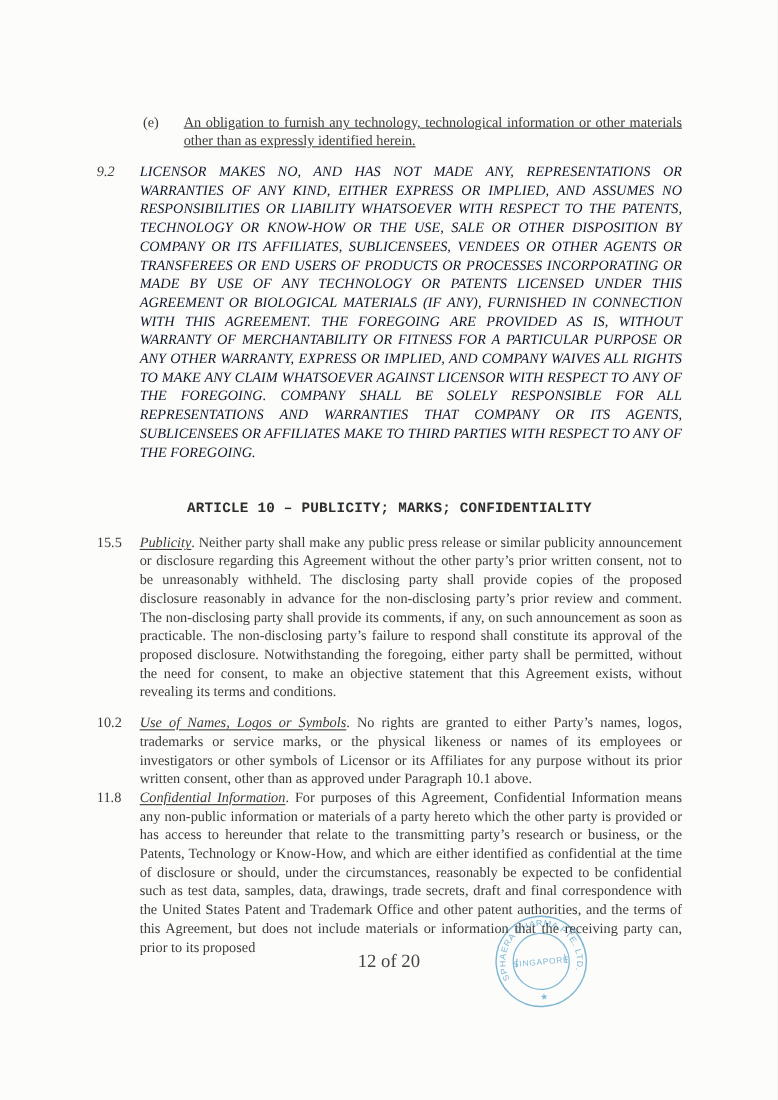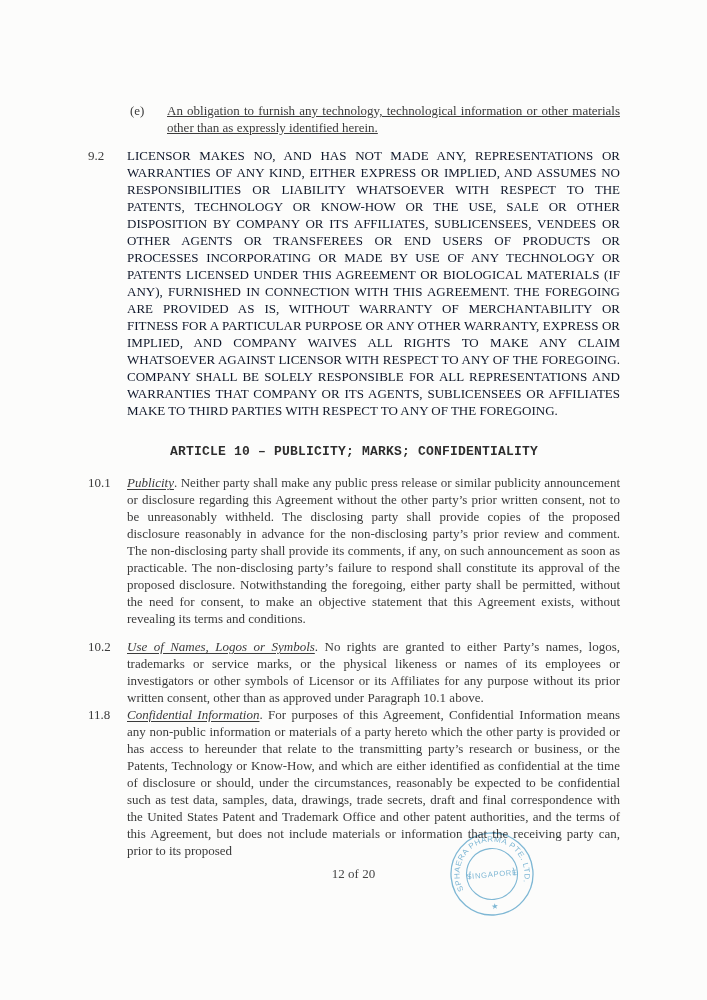--- a/index.html
+++ b/index.html
@@ -34,41 +34,41 @@
   }
   .caps-body { color: #0f172a; }
   .sub-item {
     display: grid;
     grid-template-columns: 37px 1fr;
     margin-left: 42px;
     margin-bottom: 11px;
   }
   .sub-marker { text-align: left; }
   .sub-body { text-align: justify; text-decoration: underline; }
-  .m-sec92   { margin-bottom: 24px; }
+  .m-sec92   { margin-bottom: 34px; font-style: italic; }
   .article-heading {
     margin: 0 0 14px 0;
     text-align: center;
     font-weight: bold;
     font-size: 13px;
     line-height: 17px;
     color: #2e2e2e;
     letter-spacing: 0.2px;
     font-family: Liberation Mono, monospace;
   }
   .m-sec101  { margin-bottom: 11px; }
   .m-sec102  { margin-bottom: 0; }
   .u { text-decoration: underline; text-underline-offset: 2px; font-style: italic; }
   .footer {
     position: absolute;
     left: 0;
     top: 865px;
     width: 707px;
     text-align: center;
-    font-size: 13px;
+    font-size: 17px;
     color: #444;
   }
   .stamp {
     position: absolute;
     left: 437px;
     top: 819px;
     width: 110px;
     height: 110px;
     mix-blend-mode: multiply;
     opacity: 0.9;
@@ -89,21 +89,21 @@
     </div>
 
     <div class="section m-sec92">
       <div class="sec-num">9.2</div>
       <div class="sec-body caps-body">LICENSOR MAKES NO, AND HAS NOT MADE ANY, REPRESENTATIONS OR WARRANTIES OF ANY KIND, EITHER EXPRESS OR IMPLIED, AND ASSUMES NO RESPONSIBILITIES OR LIABILITY WHATSOEVER WITH RESPECT TO THE PATENTS, TECHNOLOGY OR KNOW-HOW OR THE USE, SALE OR OTHER DISPOSITION BY COMPANY OR ITS AFFILIATES, SUBLICENSEES, VENDEES OR OTHER AGENTS OR TRANSFEREES OR END USERS OF PRODUCTS OR PROCESSES INCORPORATING OR MADE BY USE OF ANY TECHNOLOGY OR PATENTS LICENSED UNDER THIS AGREEMENT OR BIOLOGICAL MATERIALS (IF ANY), FURNISHED IN CONNECTION WITH THIS AGREEMENT.  THE FOREGOING ARE PROVIDED AS IS, WITHOUT WARRANTY OF MERCHANTABILITY OR FITNESS FOR A PARTICULAR PURPOSE OR ANY OTHER WARRANTY, EXPRESS OR IMPLIED, AND COMPANY WAIVES ALL RIGHTS TO MAKE ANY CLAIM WHATSOEVER AGAINST LICENSOR WITH RESPECT TO ANY OF THE FOREGOING.  COMPANY SHALL BE SOLELY RESPONSIBLE FOR ALL REPRESENTATIONS AND WARRANTIES THAT COMPANY OR ITS AGENTS, SUBLICENSEES OR AFFILIATES MAKE TO THIRD PARTIES WITH RESPECT TO ANY OF THE FOREGOING.</div>
     </div>
 
     <h2 class="article-heading">ARTICLE 10 – PUBLICITY; MARKS; CONFIDENTIALITY</h2>
 
     <div class="section m-sec101">
-      <div class="sec-num">10.1</div>
+      <div class="sec-num">15.5</div>
       <div class="sec-body"><span class="u">Publicity</span><span>. Neither party shall make any public press release or similar publicity announcement or disclosure regarding this Agreement without the other party’s prior written consent, not to be unreasonably withheld.  The disclosing party shall provide copies of the proposed disclosure reasonably in advance for the non-disclosing party’s prior review and comment. The non-disclosing party shall provide its comments, if any, on such announcement as soon as practicable. The non-disclosing party’s failure to respond shall constitute its approval of the proposed disclosure.  Notwithstanding the foregoing, either party shall be permitted, without the need for consent, to make an objective statement that this Agreement exists, without revealing its terms and conditions.</span></div>
     </div>
 
     <div class="section m-sec102">
       <div class="sec-num">10.2</div>
       <div class="sec-body"><span class="u">Use of Names, Logos or Symbols</span><span>. No rights are granted to either Party’s names, logos, trademarks or service marks, or the physical likeness or names of its employees or investigators or other symbols of Licensor or its Affiliates for any purpose without its prior written consent, other than as approved under Paragraph 10.1 above.</span></div>
     </div>
 
     <div class="section">
       <div class="sec-num">11.8</div>

